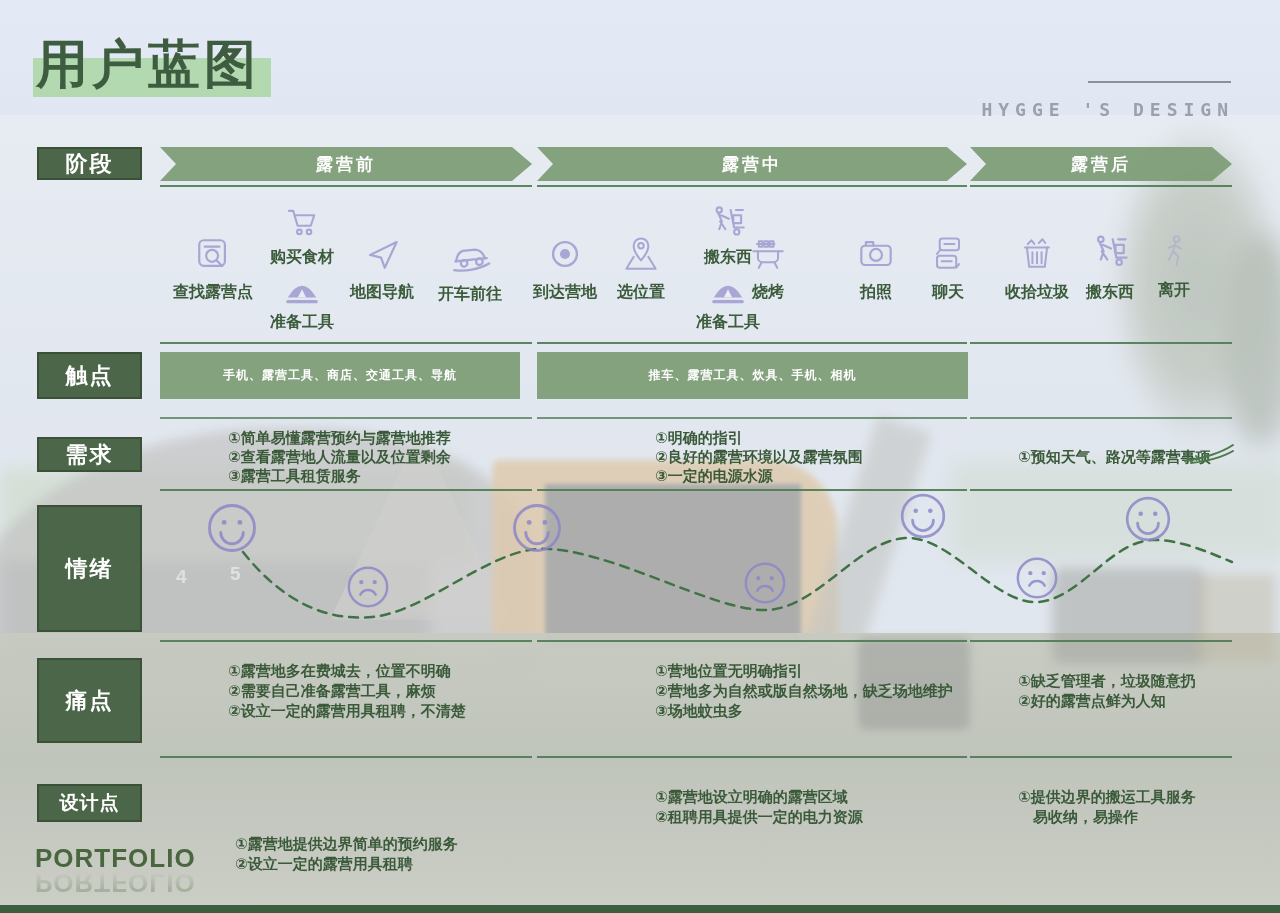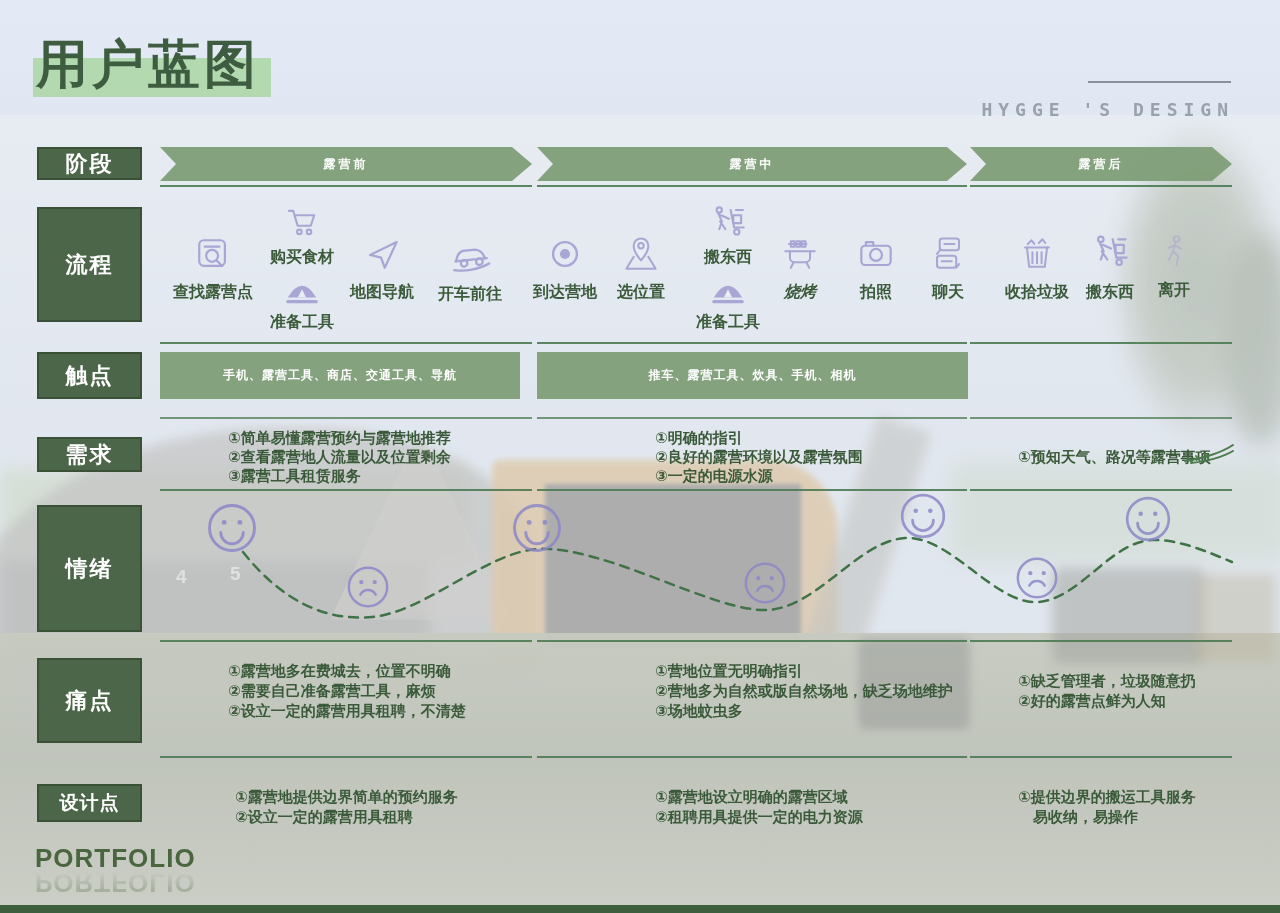--- a/index.html
+++ b/index.html
@@ -41,21 +41,21 @@
     font-weight:700;font-size:22px;letter-spacing:2px;}
   .lab-stage{top:147px;height:33px;}
   .lab-process{top:207px;height:115px;}
   .lab-touch{top:352px;height:47px;}
   .lab-needs{top:437px;height:35px;}
   .lab-emotion{top:505px;height:127px;}
   .lab-pain{top:658px;height:85px;}
   .lab-design{top:784px;height:38px;font-size:19px;letter-spacing:1px;}
   
   .phase{position:absolute;top:147px;height:34px;z-index:3;background:rgba(127,158,120,.96);color:#fff;
-    display:flex;align-items:center;justify-content:center;font-size:12px;font-weight:600;letter-spacing:3px;
+    display:flex;align-items:center;justify-content:center;font-size:17px;font-weight:600;letter-spacing:3px;
     clip-path:polygon(0 0,calc(100% - 20px) 0,100% 50%,calc(100% - 20px) 100%,0 100%,16px 50%);}
   .phase1{left:160px;width:372px;}
   .phase2{left:537px;width:430px;}
   .phase3{left:970px;width:262px;}
   
   .hline{position:absolute;height:2px;background:#4d7a52;z-index:3;opacity:.9;}
   
   .step{position:absolute;top:232px;width:110px;z-index:3;display:flex;flex-direction:column;align-items:center;gap:6px;transform:translateX(-50%);}
   .step.stacked{top:203px;gap:2px;}
   .step-label{font-size:16px;font-weight:700;color:#3b5b3b;white-space:nowrap;}
@@ -113,21 +113,20 @@
   <div class="brand">HYGGE 'S DESIGN</div>
 
   <div class="rowlab lab-stage">阶段</div>
   <div class="phase phase1">露营前</div>
   <div class="phase phase2">露营中</div>
   <div class="phase phase3">露营后</div>
   <div class="hline" style="left:160px;top:185px;width:372px;"></div>
   <div class="hline" style="left:537px;top:185px;width:430px;"></div>
   <div class="hline" style="left:970px;top:185px;width:262px;"></div>
 
-  <div class="rowlab lab-process">流程</div>
 
   <div class="step" style="left:213px;">
     <svg width="44" height="44" viewBox="0 0 48 48" fill="none" stroke="#a9a5d4" stroke-width="2.4" stroke-linecap="round" stroke-linejoin="round">
       <rect x="9" y="9" width="28" height="28" rx="5"></rect>
         <line x1="15" y1="16" x2="31" y2="16"></line>
       <circle cx="23" cy="26" r="6.5"></circle>
         <line x1="28" y1="31" x2="34" y2="37"></line>
     </svg>
     <span class="step-label">查找露营点</span>
   </div>
@@ -196,21 +195,21 @@
     </svg>
     <span class="step-label">搬东西</span>
     <svg width="40" height="40" viewBox="0 0 48 48" fill="#a9a5d4" stroke="none">
       <path d="M7 33 Q24 5 41 33 Z"></path>
         <path d="M19 33 L24 23 L29 33 Z" fill="#e9edf4"></path>
       <rect x="5" y="36" width="38" height="4" rx="2"></rect>
     </svg>
     <span class="step-label">准备工具</span>
   </div>
 
-  <div class="step" style="left:800px;font-style:italic;">
+  <div class="step" style="left:768px;">
     <svg width="44" height="44" viewBox="0 0 48 48" fill="none" stroke="#a9a5d4" stroke-width="2.2" stroke-linecap="round" stroke-linejoin="round">
       <path d="M12 13 h19"></path>
         <rect x="14" y="10" width="4" height="6"></rect>
         <rect x="20" y="10" width="4" height="6"></rect>
         <rect x="26" y="10" width="4" height="6"></rect>
       <path d="M8 21 h32"></path>
         <path d="M13 21 v7 a5 5 0 0 0 5 5 h12 a5 5 0 0 0 5 -5 v-7"></path>
       <path d="M17 33 l-3 6 M31 33 l3 6"></path>
     </svg>
     <span class="step-label">烧烤</span>
@@ -367,21 +366,21 @@
   </div>
   <div class="tblock wide" style="left:1018px;top:671px;">
     <div>①缺乏管理者，垃圾随意扔</div>
     <div>②好的露营点鲜为人知</div>
   </div>
   <div class="hline" style="left:160px;top:756px;width:372px;"></div>
   <div class="hline" style="left:537px;top:756px;width:430px;"></div>
   <div class="hline" style="left:970px;top:756px;width:262px;"></div>
 
   <div class="rowlab lab-design">设计点</div>
-  <div class="tblock wide" style="left:235px;top:787px;">
+  <div class="tblock wide" style="left:235px;top:834px;">
     <div>①露营地提供边界简单的预约服务</div>
     <div>②设立一定的露营用具租聘</div>
   </div>
   <div class="tblock wide" style="left:655px;top:787px;">
     <div>①露营地设立明确的露营区域</div>
     <div>②租聘用具提供一定的电力资源</div>
   </div>
   <div class="tblock wide" style="left:1018px;top:787px;">
     <div>①提供边界的搬运工具服务</div>
     <div class="indent">易收纳，易操作</div>

